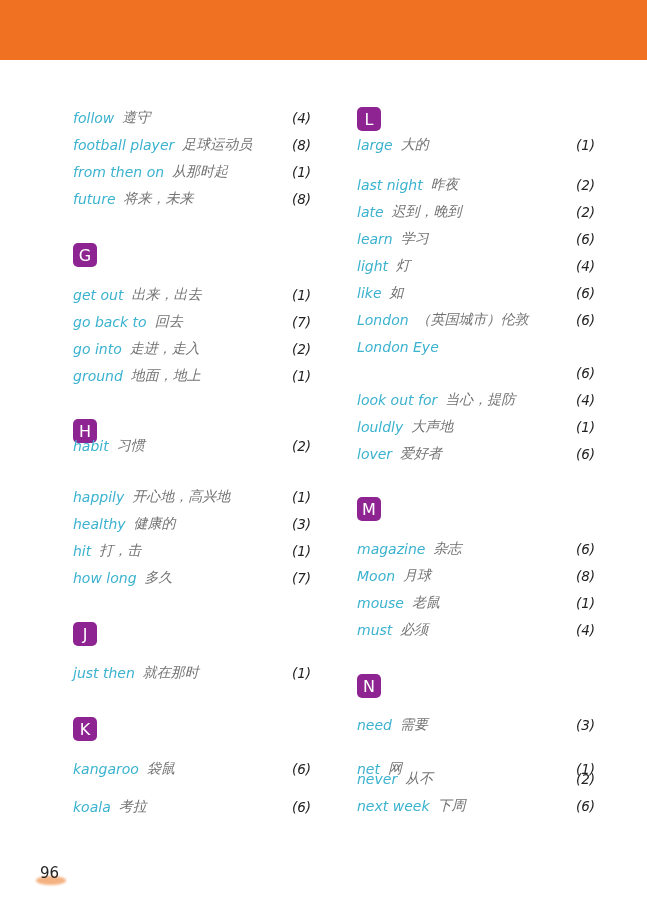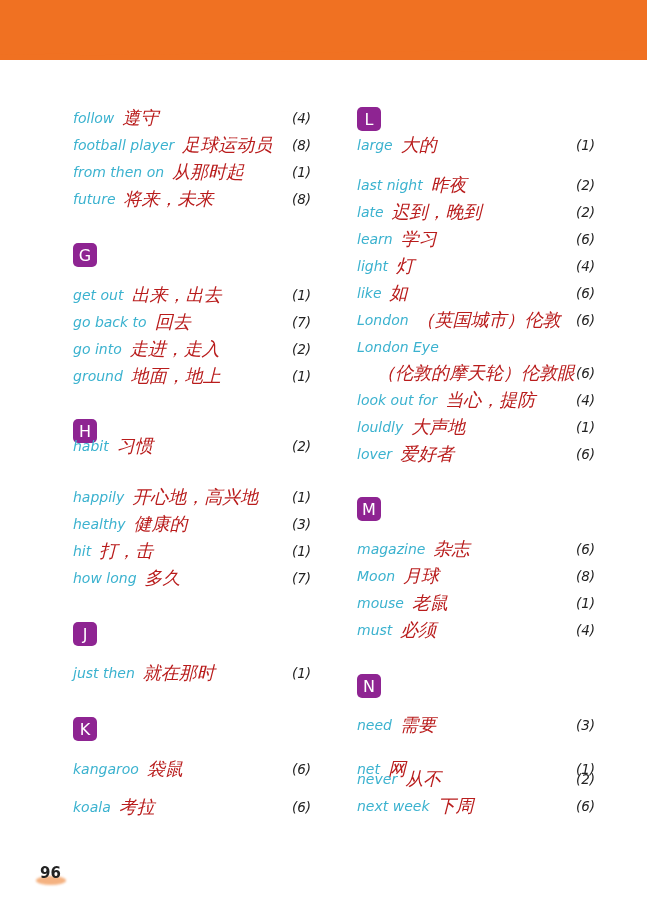--- a/index.html
+++ b/index.html
@@ -5,26 +5,26 @@
   html, body { margin:0; padding:0; }
   body { width:647px; height:922px; background:#ffffff; position:relative; overflow:hidden;
          font-family:"DejaVu Sans", "Liberation Sans", sans-serif; }
   .top-band { position:absolute; left:0; top:0; width:647px; height:60px; background:#F07122; }
   .top-band svg { position:absolute; left:0; top:48px; }
   .col { position:absolute; top:0; }
   .col-left { left:73px; width:238px; }
   .col-right { left:357px; width:238px; }
   .row { position:absolute; left:0; width:100%; height:22px; display:flex; align-items:center; font-size:14px; white-space:nowrap;font-style:italic; }
   .en { color:#3BB2CF; font-size:14px; }
-  .zh { color:#b91c1c; font-size:18px; margin-left:8px;text-align:right; }
+  .zh { color:#737373; font-size:14px; margin-left:8px;text-align:right; }
   .zh.indent { margin-left:20px; }
   .num { position:absolute; right:0; color:#222; font-size:13.5px; }
   .badge { position:absolute; left:0; width:24px; height:24px; border-radius:5px; background:#8E2492;
            color:#fff; font-size:16px; display:flex; align-items:center; justify-content:center; }
-  .page-num { position:absolute; left:40px; top:864px; font-size:15px; color:#222; z-index:2;font-weight:bold; }
+  .page-num { position:absolute; left:40px; top:864px; font-size:15px; color:#222; z-index:2; }
   .page-blob { position:absolute; left:36px; top:876px; width:30px; height:9px; border-radius:50%;
                background:#F2A063; opacity:0.8; filter:blur(1px); }
 </style>
 </head>
 <body>
 
 <div class="top-band">
   <svg width="647" height="20" viewBox="0 0 647 20">
     <path d="M0,6 L30,7 L60,5 L90,8 L120,6 L160,7 L200,5 L240,6 L280,3 L320,5 L360,3 L400,4 L440,2 L480,4 L520,2 L560,3 L600,2 L647,3 L647,0 L0,0 Z" fill="#F07122"></path>
   </svg>
@@ -157,21 +157,20 @@
     </div>
   <div class="row" style="top:309px">
       <span class="en">London</span>
       <span class="zh">（英国城市）伦敦</span>
       <span class="num">(6)</span>
     </div>
   <div class="row" style="top:336px">
       <span class="en">London Eye</span>
     </div>
   <div class="row" style="top:362px">
-      <span class="zh indent">（伦敦的摩天轮）伦敦眼</span>
       <span class="num">(6)</span>
     </div>
   <div class="row" style="top:389px">
       <span class="en">look out for</span>
       <span class="zh">当心，提防</span>
       <span class="num">(4)</span>
     </div>
   <div class="row" style="top:416px">
       <span class="en">louldly</span>
       <span class="zh">大声地</span>

